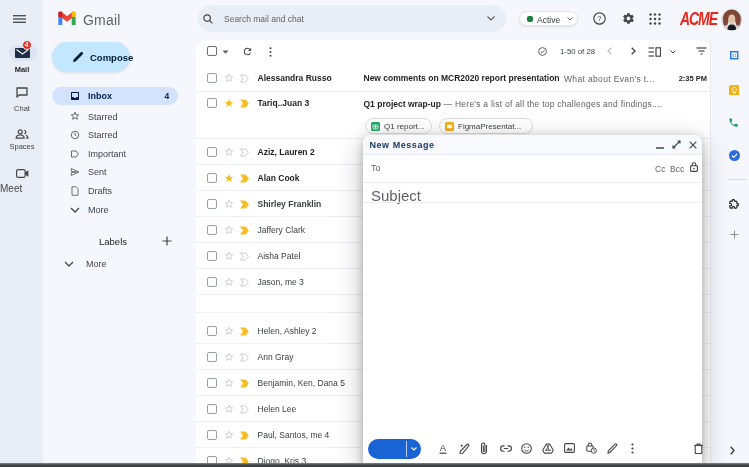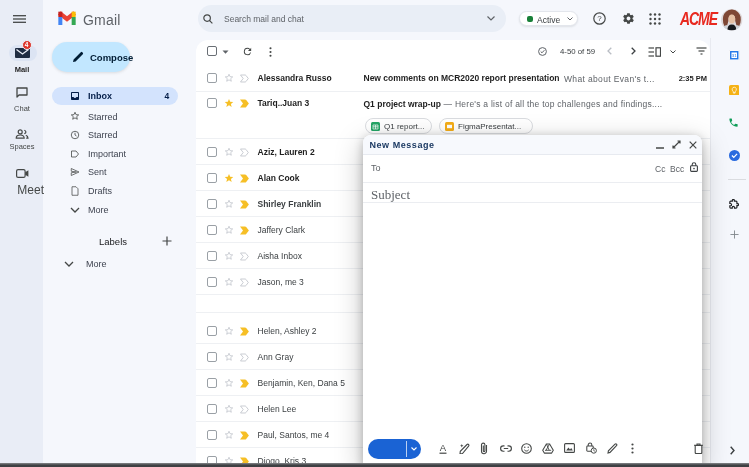--- a/index.html
+++ b/index.html
@@ -105,21 +105,21 @@
  <circle cx="5.2" cy="2.9" r="2" fill="none" stroke="#444746" stroke-width="1.2"></circle>
  <path d="M1.2 9.2 Q1.2 6 5.2 6 Q9.2 6 9.2 9.2z" fill="none" stroke="#444746" stroke-width="1.2" stroke-linejoin="round"></path>
  <path d="M9.3 1.2 Q10.9 1.7 10.9 3 Q10.9 4.3 9.3 4.7 M10.8 6.2 Q13 6.9 13 9.2 H11.2" fill="none" stroke="#444746" stroke-width="1.2"></path>
 </svg>
 <div class="abs" style="left:0;top:142px;width:44px;text-align:center;font-size:7.5px;color:#444746;">Spaces</div>
 
 <svg class="ic" style="left:16px;top:169px;" width="13" height="9" viewBox="0 0 13 9">
  <rect x="0.6" y="0.6" width="8.5" height="7.8" rx="1.5" fill="none" stroke="#444746" stroke-width="1.2"></rect>
  <path d="M9.2 3.2 L12.4 1.2 V7.8 L9.2 5.8z" fill="#444746"></path>
 </svg>
-<div class="abs" style="left:0;top:183px;width:44px;text-align:right;font-size:12px;color:#444746;">Meet</div>
+<div class="abs" style="left:0;top:183px;width:44px;text-align:left;font-size:10px;color:#444746;">Meet</div>
 
 <div class="abs" style="left:52px;top:42px;width:78px;height:30px;border-radius:16px;background:#c2e7ff;box-shadow:0 1px 3px rgba(60,64,67,0.15);"></div>
 <svg class="ic" style="left:72px;top:51px;" width="12" height="12" viewBox="0 0 12 12">
  <path d="M1 11 L1.6 8.4 L8.8 1.2 Q9.5 0.5 10.3 1.2 L10.8 1.7 Q11.5 2.5 10.8 3.2 L3.6 10.4z" fill="#001d35"></path>
 </svg>
 <div class="abs" style="left:90px;top:52px;font-size:9.5px;font-weight:bold;color:#001d35;">Compose</div>
 
 <div class="abs" style="left:52px;top:87px;width:126px;height:17.5px;border-radius:9px;background:#d3e3fd;"></div>
 <svg class="ic" style="left:70px;top:91px;" width="10" height="10" viewBox="0 0 20 20">
  <path fill="#041e49" d="M16 2H4C2.9 2 2 2.9 2 4v12c0 1.1.9 2 2 2h12c1.1 0 2-.9 2-2V4c0-1.1-.9-2-2-2zm0 10h-3.2c-.4 1.2-1.5 2-2.8 2s-2.4-.8-2.8-2H4V4h12v8z"></path>
@@ -181,21 +181,21 @@
  <g fill="#444746">
       <circle cx="1.5" cy="1.3" r="1.05"></circle>
       <circle cx="1.5" cy="5" r="1.05"></circle>
       <circle cx="1.5" cy="8.7" r="1.05"></circle>
     </g>
 </svg>
 <svg class="ic" style="left:538px;top:46.5px;" width="9" height="9" viewBox="0 0 9 9">
  <circle cx="4.5" cy="4.5" r="3.9" fill="none" stroke="#5f6368" stroke-width="1"></circle>
  <path d="M2.7 4.5 L4 5.8 L6.4 3.2" fill="none" stroke="#5f6368" stroke-width="1"></path>
 </svg>
-<div class="abs" style="left:560px;top:47px;font-size:7.8px;color:#3c4043;">4-50 of 59</div>
+<div class="abs" style="left:560px;top:47px;font-size:7.8px;color:#3c4043;">1-50 of 28</div>
 <svg class="ic" style="left:607px;top:47px;" width="5" height="8" viewBox="0 0 5 8">
     <path d="M4.3 0.7 L1 4 L4.3 7.3" fill="none" stroke="#b9bdc4" stroke-width="1.3"></path>
   </svg>
 <svg class="ic" style="left:631px;top:47px;" width="5" height="8" viewBox="0 0 5 8">
     <path d="M0.7 0.7 L4 4 L0.7 7.3" fill="none" stroke="#3c4043" stroke-width="1.3"></path>
   </svg>
 <svg class="ic" style="left:648px;top:46.5px;" width="13" height="10" viewBox="0 0 13 10">
  <g stroke="#444746" stroke-width="1.2" fill="none">
       <line x1="0.5" y1="1" x2="6" y2="1"></line>
       <line x1="0.5" y1="5" x2="6" y2="5"></line>
@@ -298,21 +298,21 @@
     <div class="abs" style="left:224px;top:251px;">
       <svg width="10" height="10" viewBox="0 0 20 20">
         <path fill="none" stroke="#c0c4cb" stroke-width="1.6" d="M10 2.5l2.1 4.9 5.3.4-4 3.5 1.2 5.2L10 13.7l-4.6 2.8 1.2-5.2-4-3.5 5.3-.4z" stroke-linejoin="round"></path>
       </svg>
     </div>
     <div class="abs" style="left:239px;top:251.5px;">
       <svg width="11" height="9" viewBox="0 0 22 18">
         <path fill="none" stroke="#c0c4cb" stroke-width="1.7" d="M3 2 h9.2 a2 2 0 0 1 1.6.8 L18.6 9 l-4.8 6.2 a2 2 0 0 1-1.6.8 H3 l5.4-7z"></path>
       </svg>
     </div>
-    <div class="abs" style="left:257.5px;top:250.5px;font-size:8.5px;font-weight:normal;color:#3c4043;">Aisha Inbox</div>
+    <div class="abs" style="left:257.5px;top:250.5px;font-size:8.5px;font-weight:normal;color:#3c4043;">Aisha Patel</div>
     <div class="abs" style="left:196px;top:294px;width:514px;height:1px;background:#eef0f3;"></div>
     <div class="abs" style="left:206.5px;top:277px;width:10px;height:10px;border:1.2px solid #9aa0a6;border-radius:2px;"></div>
     <div class="abs" style="left:224px;top:277px;">
       <svg width="10" height="10" viewBox="0 0 20 20">
         <path fill="none" stroke="#c0c4cb" stroke-width="1.6" d="M10 2.5l2.1 4.9 5.3.4-4 3.5 1.2 5.2L10 13.7l-4.6 2.8 1.2-5.2-4-3.5 5.3-.4z" stroke-linejoin="round"></path>
       </svg>
     </div>
     <div class="abs" style="left:239px;top:277.5px;">
       <svg width="11" height="9" viewBox="0 0 22 18">
         <path fill="none" stroke="#c0c4cb" stroke-width="1.7" d="M3 2 h9.2 a2 2 0 0 1 1.6.8 L18.6 9 l-4.8 6.2 a2 2 0 0 1-1.6.8 H3 l5.4-7z"></path>
@@ -461,21 +461,21 @@
   </svg>
 
 <div class="abs" style="left:371px;top:163px;font-size:9px;color:#5f6368;">To</div>
 <div class="abs" style="left:655px;top:163.5px;font-size:8.5px;color:#5f6368;">Cc &nbsp;Bcc</div>
 <svg class="ic" style="left:690px;top:162px;" width="8" height="10" viewBox="0 0 8 10">
  <rect x="0.6" y="3.8" width="6.8" height="5.6" rx="0.8" fill="none" stroke="#3c4043" stroke-width="1.1"></rect>
  <path d="M2.2 3.8 V2.6 a1.8 1.8 0 0 1 3.6 0 V3.8" fill="none" stroke="#3c4043" stroke-width="1.1"></path>
  <circle cx="4" cy="6.6" r="0.8" fill="#3c4043"></circle>
 </svg>
 <div class="abs" style="left:363px;top:181.5px;width:339px;height:1px;background:#ebedf1;"></div>
-<div class="abs" style="left:371px;top:187px;font-size:13px;color:#5f6368;font-family:Liberation Serif, serif;">Subject</div>
+<div class="abs" style="left:371px;top:187px;font-size:15px;color:#5f6368;">Subject</div>
 <div class="abs" style="left:363px;top:201.5px;width:339px;height:1px;background:#ebedf1;"></div>
 
 <div class="abs" style="left:368px;top:439px;width:53px;height:19.5px;border-radius:10px;background:#1a63d4;"></div>
 <div class="abs" style="left:405.5px;top:441px;width:1px;height:15.5px;background:rgba(255,255,255,0.7);"></div>
 <div class="abs" style="left:377px;top:443.5px;font-size:9px;color:#fff;margin-top:38px;">Send</div>
 <svg class="ic" style="left:410.5px;top:447px;" width="6" height="4" viewBox="0 0 6 4">
     <path d="M0.5 0.5 L3 3 L5.5 0.5" fill="none" stroke="#fff" stroke-width="1.1"></path>
   </svg>
 
 <div id="composeicons">

